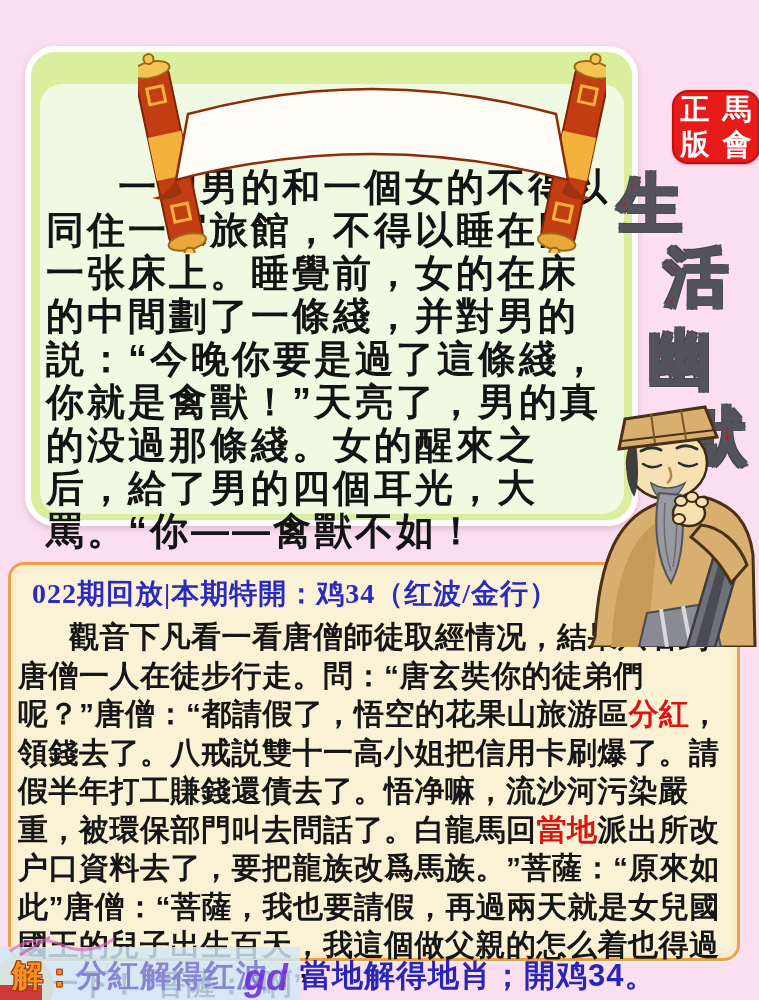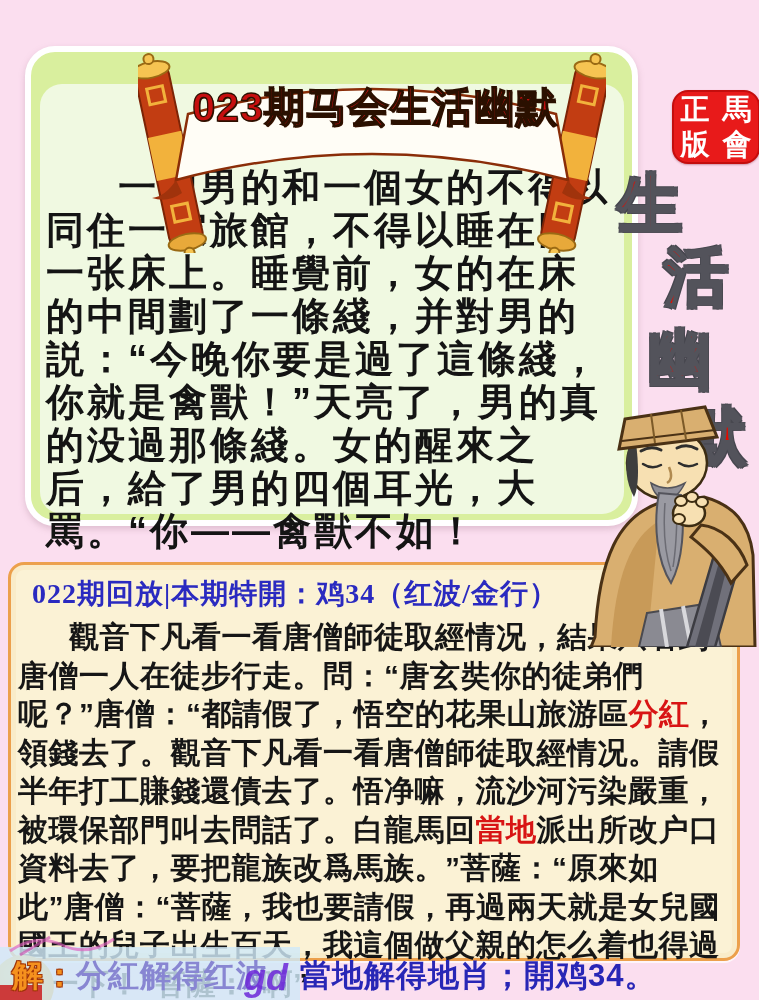--- a/index.html
+++ b/index.html
@@ -123,39 +123,38 @@
       <ellipse cx="0" cy="12" rx="19" ry="8" fill="#f6c452" stroke="#9a6a14" stroke-width="2"></ellipse>
       <circle cx="0" cy="1" r="5" fill="#f6c452" stroke="#9a6a14" stroke-width="2"></circle>
       <ellipse cx="0" cy="188" rx="19" ry="8" fill="#e8a93a" stroke="#9a6a14" stroke-width="2"></ellipse>
       <circle cx="0" cy="199" r="5" fill="#f6c452" stroke="#9a6a14" stroke-width="2"></circle>
     </g>
 
     <path d="M50,66 Q234,16 418,66 L430,132 Q234,80 38,132 Z" fill="#fffdf6" stroke="#8a2d08" stroke-width="2.5"></path>
     <path d="M38,132 q-10,16 -24,18 q16,5 30,-5 Z" fill="#a0330c"></path>
     <path d="M430,132 q10,16 24,18 q-16,5 -30,-5 Z" fill="#a0330c"></path>
   </svg>
-  <div class="banner-title">023期马会生活幽默</div>
 
   <div class="seal">
     <span>正</span>
     <span>馬</span>
     <span>版</span>
     <span>會</span>
   </div>
 
   <div class="vchar v0">生</div>
   <div class="vchar v1">活</div>
   <div class="vchar v2">幽</div>
   <div class="vchar v3">默</div>
 
   <div class="joke">一個男的和一個女的不得以同住一家旅館，不得以睡在同一张床上。睡覺前，女的在床的中間劃了一條綫，并對男的説：“今晚你要是過了這條綫，你就是禽獸！”天亮了，男的真的没過那條綫。女的醒來之后，給了男的四個耳光，大罵。“你——禽獸不如！</div>
 
   <div class="review-box"></div>
   <div class="review-header">022期回放|本期特開：鸡34（红波/金行）</div>
-  <div class="story"><span>觀音下凡看一看唐僧師徒取經情况，結果只看到唐僧一人在徒步行走。問：“唐玄奘你的徒弟們呢？”唐僧：“都請假了，悟空的花果山旅游區</span><span class="red-word">分紅</span><span>，領錢去了。觀音下凡看一看唐僧師徒取經情况。請假半年打工賺錢還債去了。悟净嘛，流沙河污染嚴重，被環保部門叫去問話了。白龍馬回</span><span class="red-word">當地</span><span>派出所改户口資料去了，要把龍族改爲馬族。”菩薩：“原來如此”唐僧：“菩薩，我也要請假，再過兩天就是女兒國國王的兒子出生百天，我這個做父親的怎么着也得過去一下！”菩薩：“啊”</span></div>
+  <div class="story"><span>觀音下凡看一看唐僧師徒取經情况，結果只看到唐僧一人在徒步行走。問：“唐玄奘你的徒弟們呢？”唐僧：“都請假了，悟空的花果山旅游區</span><span class="red-word">分紅</span><span>，領錢去了。八戒説雙十一高小姐把信用卡刷爆了。請假半年打工賺錢還債去了。悟净嘛，流沙河污染嚴重，被環保部門叫去問話了。白龍馬回</span><span class="red-word">當地</span><span>派出所改户口資料去了，要把龍族改爲馬族。”菩薩：“原來如此”唐僧：“菩薩，我也要請假，再過兩天就是女兒國國王的兒子出生百天，我這個做父親的怎么着也得過去一下！”菩薩：“啊”</span></div>
 
   <svg class="mascot" viewBox="0 0 170 262">
 
     <path d="M6,252 C10,172 30,132 70,118 L115,112 C145,120 160,138 164,170 L166,262 L2,262 Z" fill="#d9af70" stroke="#4a3115" stroke-width="3"></path>
     <path d="M22,262 C26,192 42,152 70,136 L58,262 Z" fill="#c89a58"></path>
 
     <path d="M58,228 L122,218 L132,262 L50,262 Z" fill="#8a8a92" stroke="#4a4a50" stroke-width="2"></path>
     <path d="M72,224 L78,262 M94,221 L102,262" stroke="#d8d8dc" stroke-width="4" fill="none"></path>
 
     <path d="M98,262 L128,160 L152,172 L126,262 Z" fill="#70707a" stroke="#3c3c42" stroke-width="2.5"></path>

